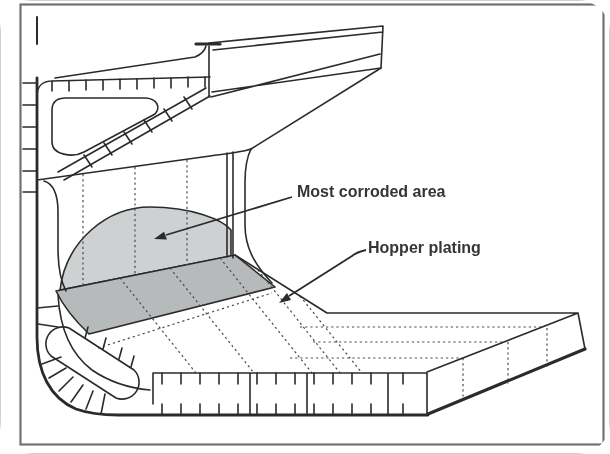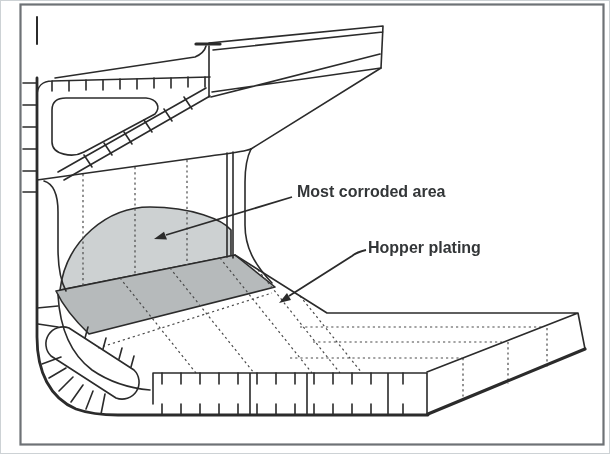--- a/index.html
+++ b/index.html
@@ -2,20 +2,21 @@
 <html><head>
 <meta charset="utf-8">
 <style>
   html,body{margin:0;padding:0;background:#ffffff;}
   .page{
     position:relative;
     width:610px;height:454px;
     background:#ffffff;
     font-family:"Liberation Sans", sans-serif;
     overflow:hidden;
+    border-radius:32px;
   }
   svg{display:block;}
   text.anno{
     font-family:"Liberation Sans", sans-serif;
     font-weight:bold;
     font-size:16px;
     fill:#333638;
   }
 </style>
 </head>

